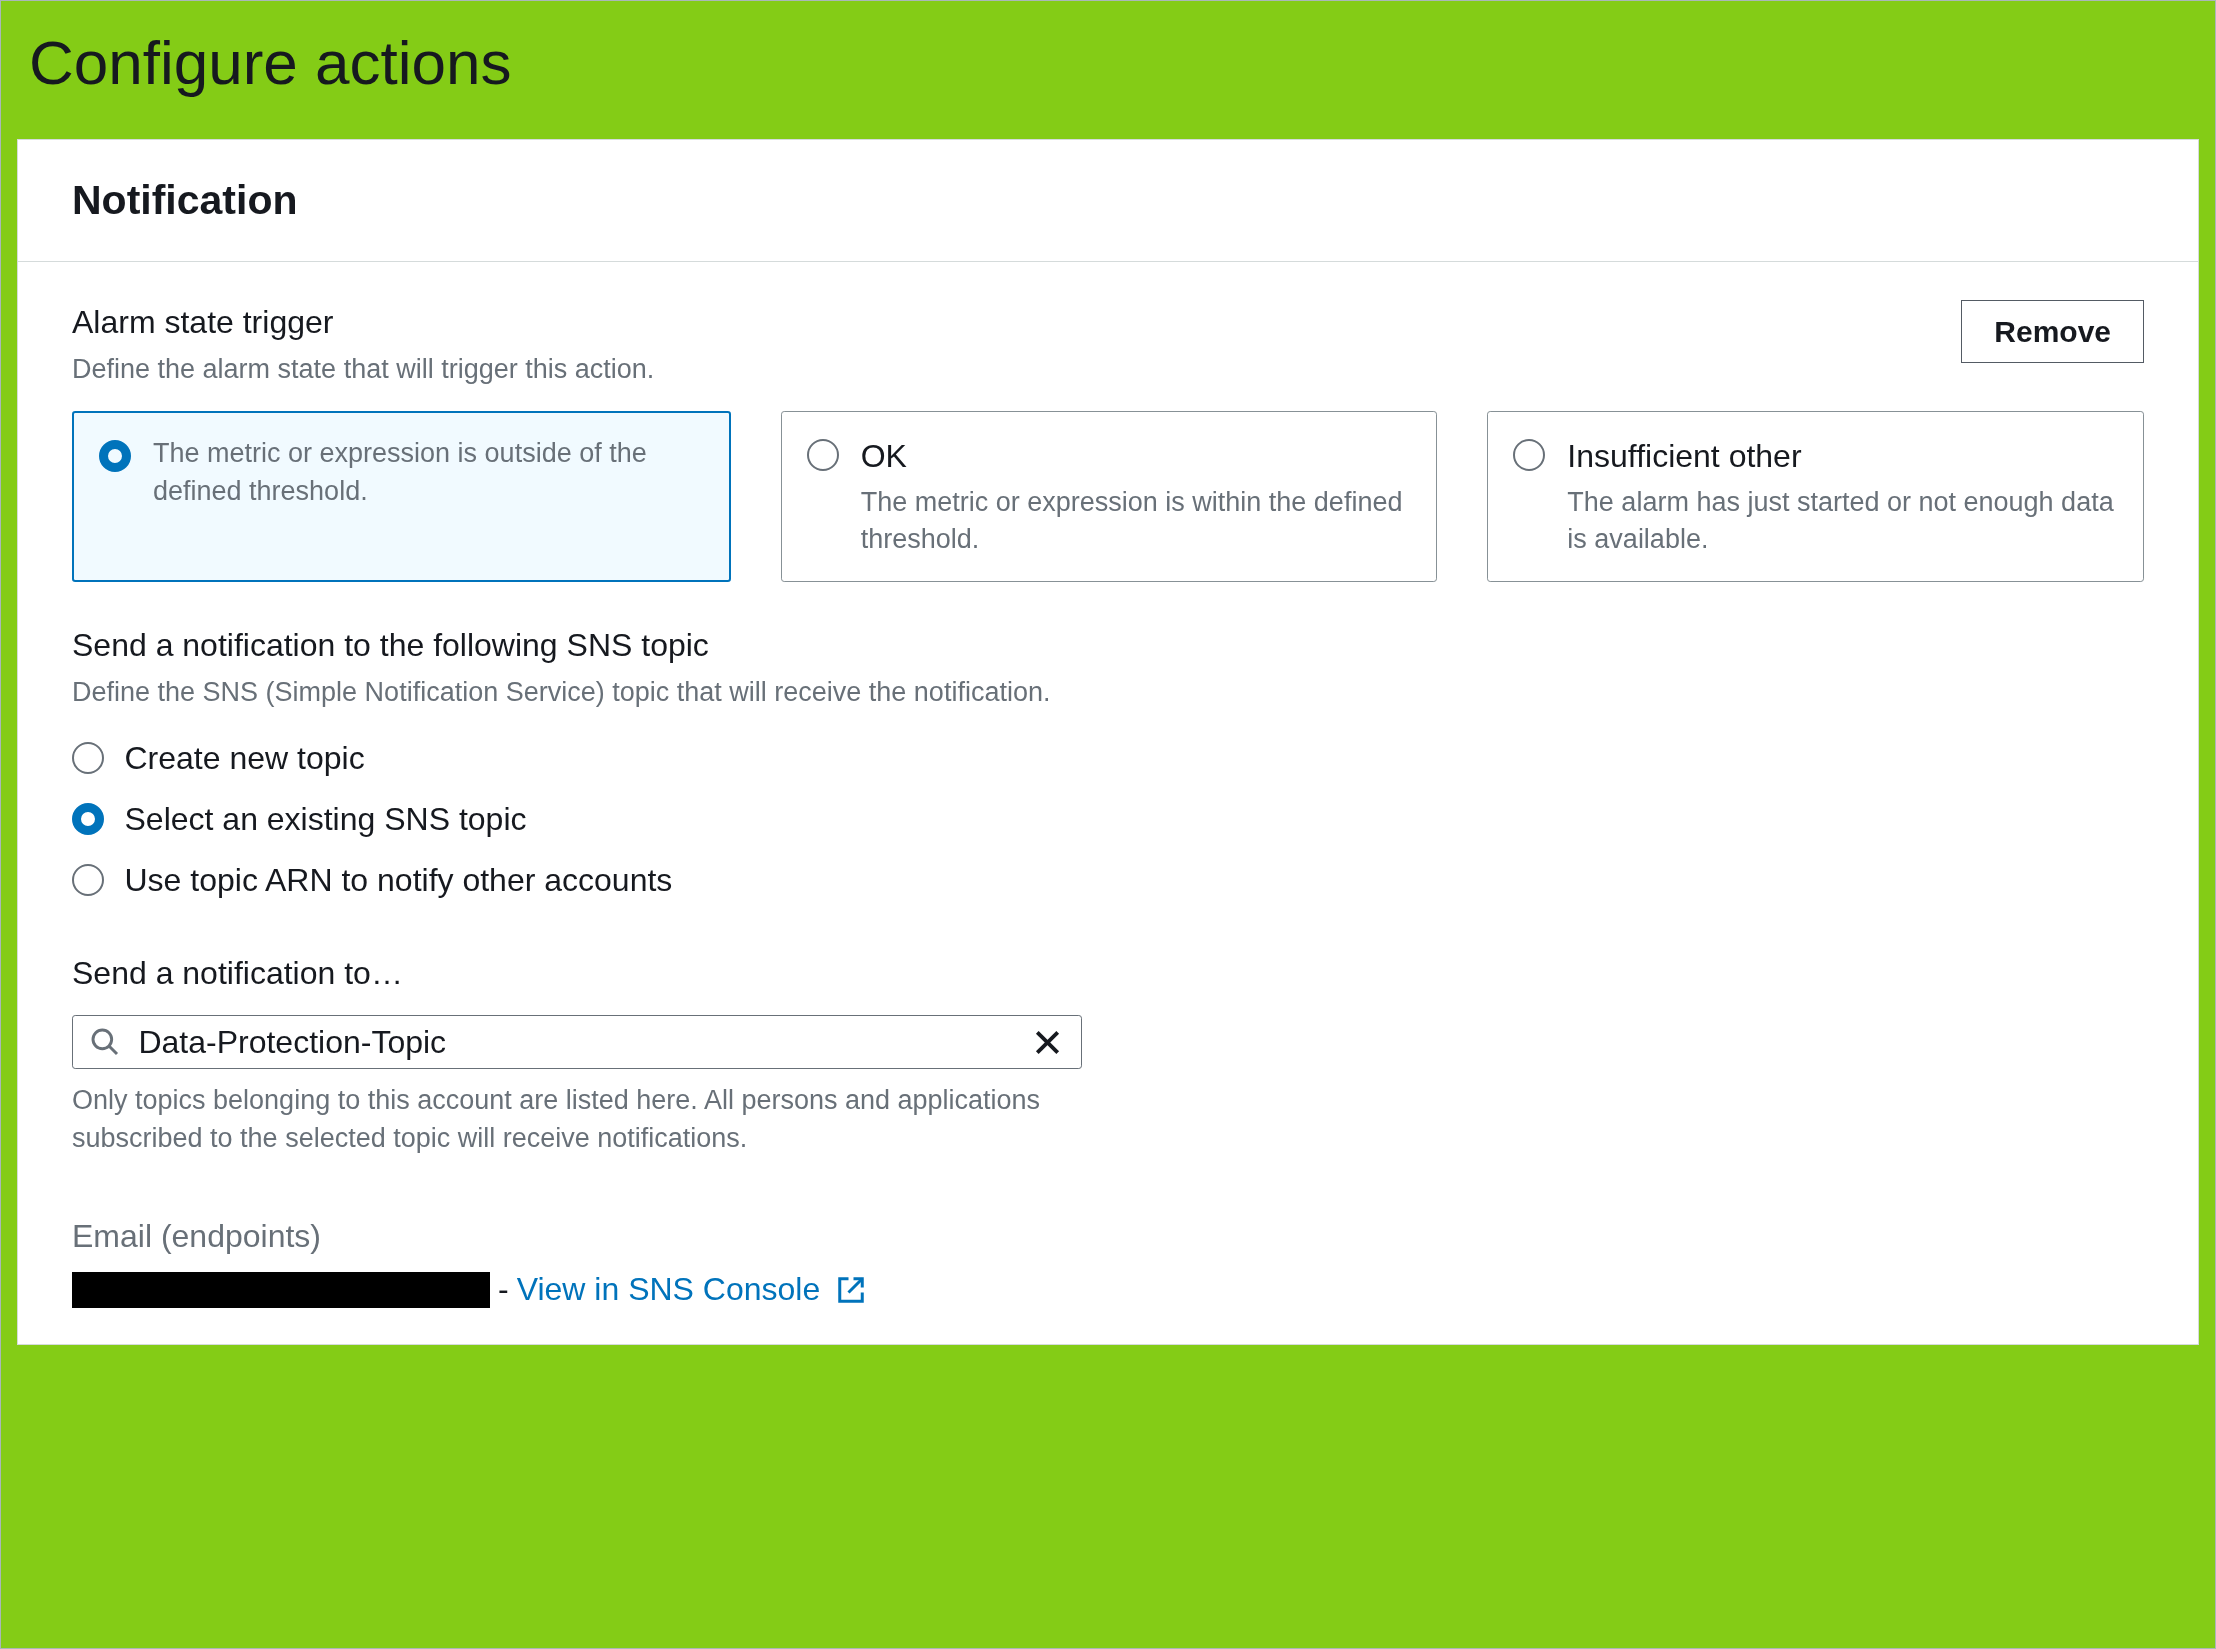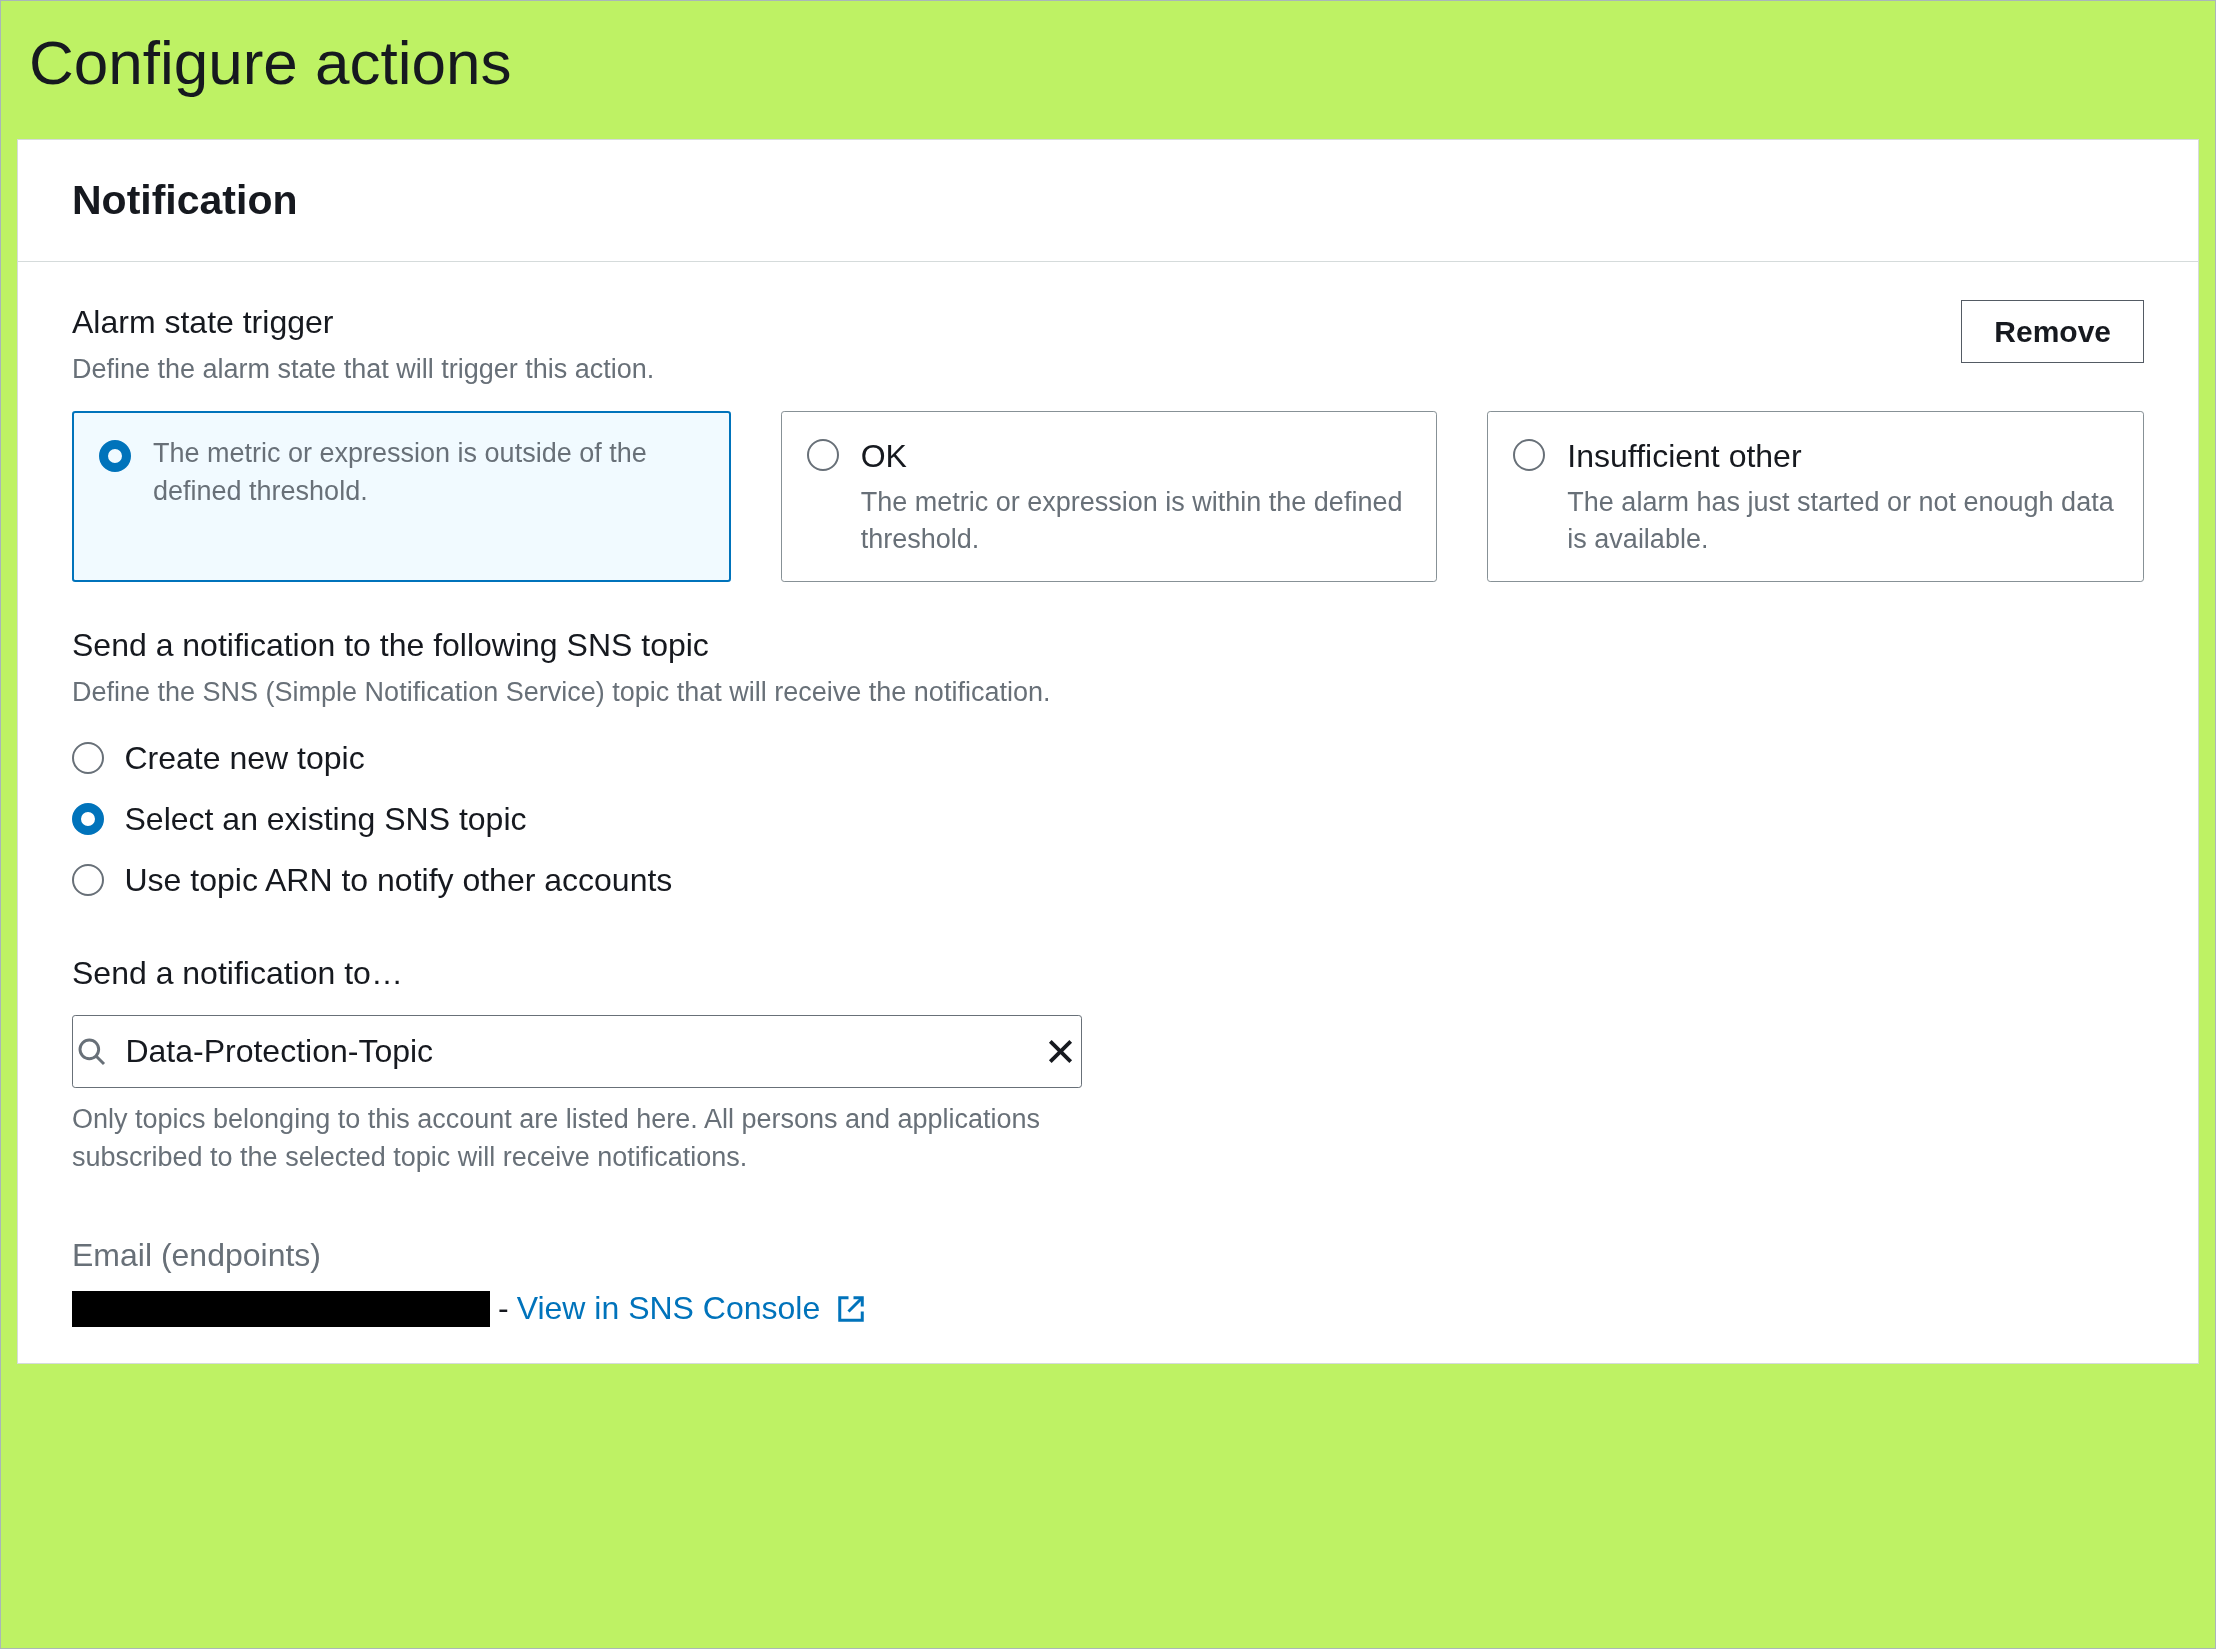--- a/index.html
+++ b/index.html
@@ -5,21 +5,21 @@
   * { box-sizing: border-box; margin: 0; padding: 0; }
   body {
     font-family: "Amazon Ember", "Helvetica Neue", Arial, sans-serif;
     background: #f2f3f3;
     color: #16191f;
     font-size: 24px;
     line-height: 1.4;
   }
   .page {
     border: 1.6px solid #aab7b8;
-    background: #bef264;
+    background: #84cc16;
     min-height: 1649px;
     width: 2216px;
     padding: 0 0 32px 0;
   }
   .page-title {
     font-size: 62px;
     font-weight: 400;
     padding: 19px 28px 32px 28px;
     color: #16191f;
   }
@@ -138,22 +138,22 @@
   .select-wrap {
     margin-top: 19px;
     position: relative;
     width: 1010px;
   }
   .select-box {
     display: flex;
     align-items: center;
     border: 1.6px solid #687078;
     border-radius: 3.2px;
-    height: 73px;
-    padding: 0 3px;
+    height: 54px;
+    padding: 0 16px;
     gap: 17.4px;
     background:#fff;
     justify-content:center;
   }
   .select-box .search-icon {
     width: 32px; height: 32px; flex-shrink:0;
     color: #687078;
   }
   .select-box .val {
     flex: 1;

